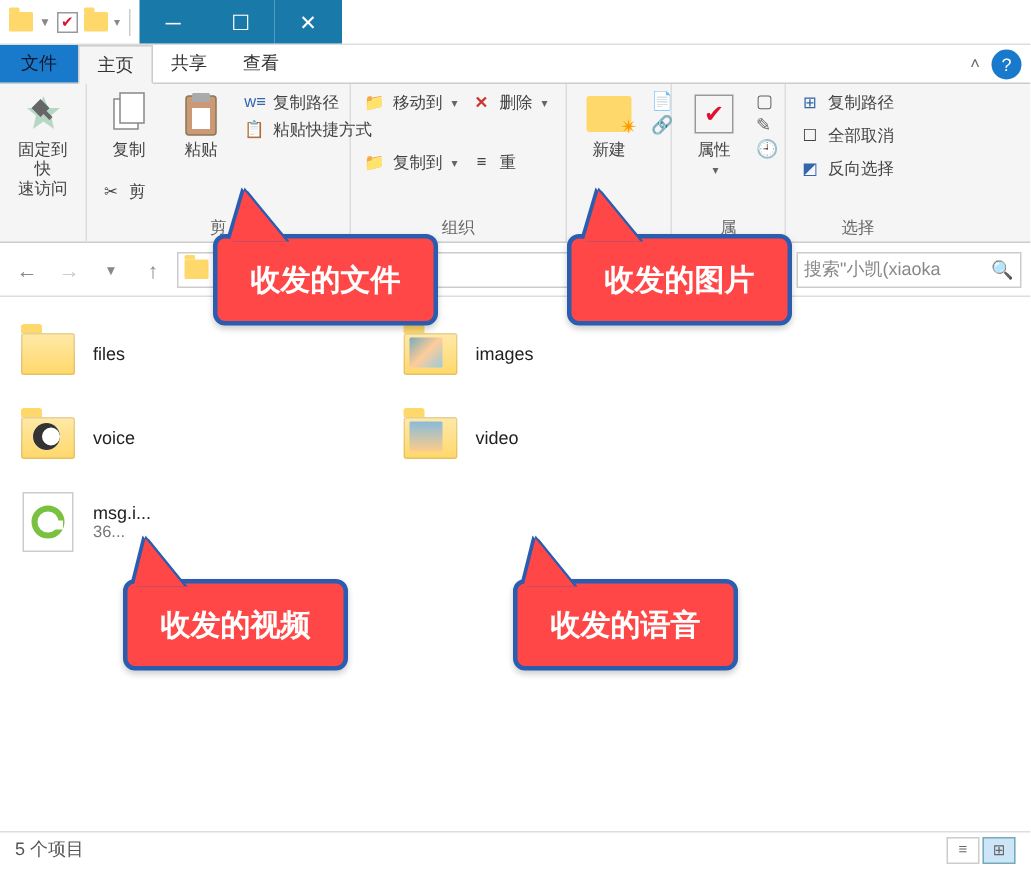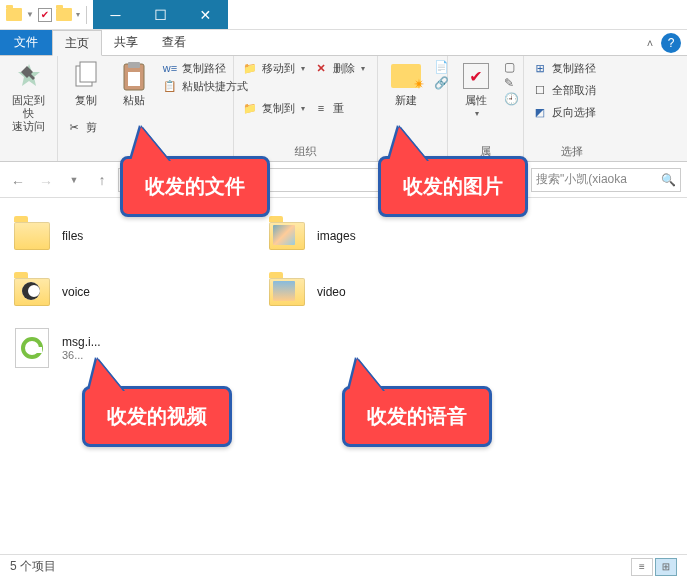--- a/index.html
+++ b/index.html
@@ -12,21 +12,21 @@
 .titlebar .qat .check-ico { width: 14px; height: 14px; border: 1px solid #999; display: flex; align-items: center; justify-content: center; color: #d13; font-size: 10px; }
 .titlebar .sep { width: 1px; height: 18px; background: #ccc; margin: 0 6px; }
 .titlebar .title { font-size: 12px; color: #333; margin-left: 4px; flex: 1; }
 .titlebar .blur { filter: blur(2px); color: #666; }
 .titlebar .winbtns { display: flex; height: 100%; }
 .titlebar .winbtn { width: 45px; display: flex; align-items: center; justify-content: center; color: #fff; font-size: 14px; }
 .titlebar .minbtn, .titlebar .maxbtn { background: #1979a9; }
 .titlebar .closebtn { background: #1979a9; }
 
 .tabbar { height: 26px; background: #fff; display: flex; align-items: stretch; border-bottom: 1px solid #ccc; position: relative; }
-.tabbar .filetab { background: #1979ca; color: #ffffff; padding: 0 14px; display: flex; align-items: center; font-size: 12px; }
+.tabbar .filetab { background: #1979ca; color: #0f172a; padding: 0 14px; display: flex; align-items: center; font-size: 12px; }
 .tabbar .tab { padding: 0 12px; display: flex; align-items: center; font-size: 12px; color: #333; border-right: 0; }
 .tabbar .tab.active { background: #f5f5f5; border: 1px solid #ccc; border-bottom: 1px solid #f5f5f5; margin-bottom: -1px; }
 .tabbar .tab:not(.active) { }
 .tabbar .spacer { flex: 1; }
 .tabbar .collapse { width: 22px; display: flex; align-items: center; justify-content: center; color: #666; font-size: 11px; }
 .tabbar .help { width: 20px; height: 20px; border-radius: 50%; background: #1979ca; color: #fff; display: flex; align-items: center; justify-content: center; font-size: 12px; margin: 3px 6px 0 0; }
 
 .ribbon { height: 106px; background: #f5f5f5; border-bottom: 1px solid #ccc; display: flex; font-size: 12px; color: #444; position: relative; }
 .ribbon .group { border-right: 1px solid #ddd; padding: 4px 8px 2px; display: flex; flex-direction: column; justify-content: space-between; }
 .ribbon .group .label { text-align: center; font-size: 11px; color: #666; }
@@ -306,21 +306,21 @@
             <div class="e"></div>
           </div>
         </div>
       <div>
         <div class="name">msg.i...</div>
         <div class="meta">36...</div>
       </div>
     </div>
   </div>
 
-  <div class="callout tl" style="top:-42px;left:120px">
+  <div class="callout tl" style="top:-42px;left:142px">
     <div class="tail"></div>
     <span>收发的文件</span>
   </div>
   <div class="callout tl" style="top:-42px;left:378px">
     <div class="tail"></div>
     <span>收发的图片</span>
   </div>
   <div class="callout tl2" style="top:188px;left:82px">
     <div class="tail"></div>
     <span>收发的视频</span>

